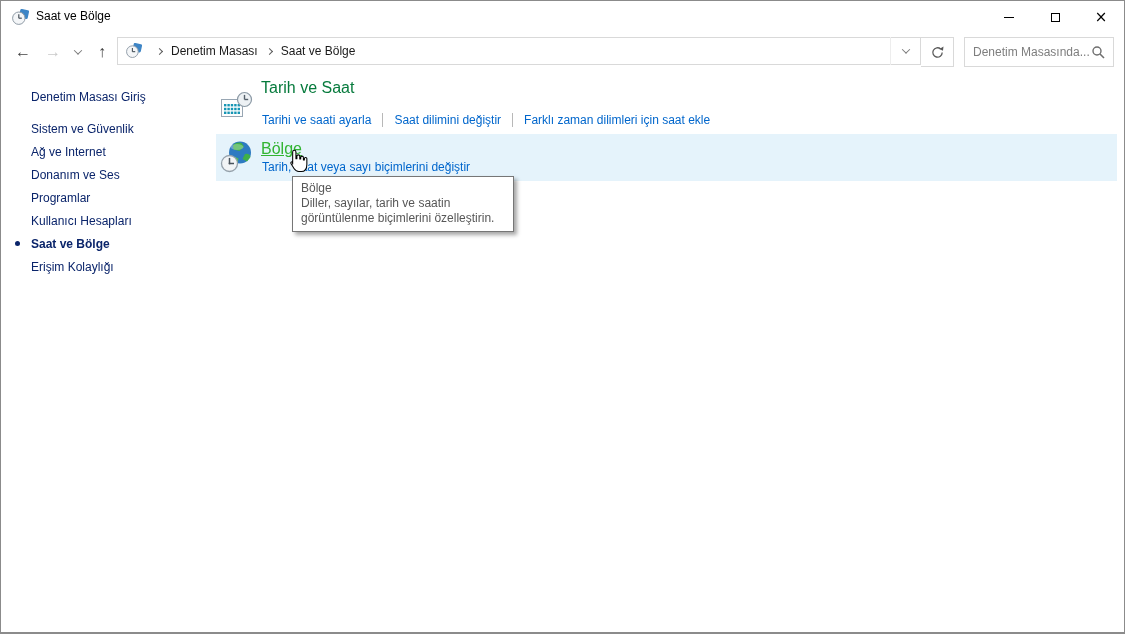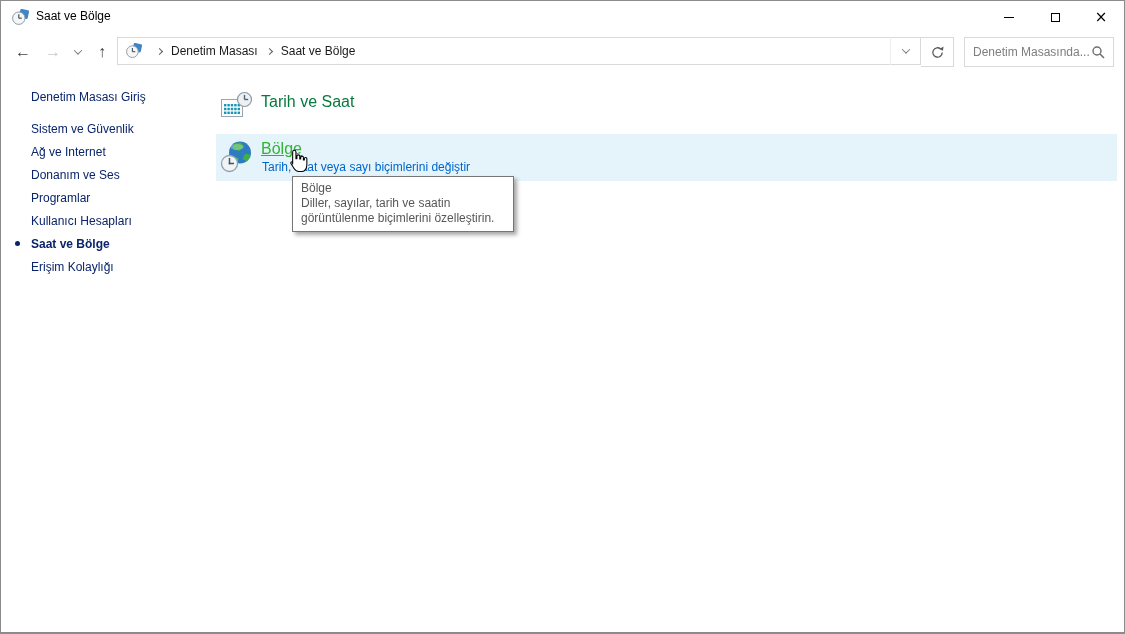--- a/index.html
+++ b/index.html
@@ -61,21 +61,21 @@
   .side-item { position:relative; height:23px; line-height:16px; font-size:12px; color:#0a246a; cursor:pointer; white-space:nowrap; }
   .side-item.home { height:16px; margin-bottom:16px; }
   .side-item.active { font-weight:bold; }
   .side-bullet { position:absolute; left:-16px; top:5px; width:5px; height:5px; border-radius:50%; background:#0a246a; }
 
   
   .section-icon { position:absolute; width:34px; height:34px; }
   .icon-1 { left:218px; top:89px; }
   .icon-2 { left:219px; top:139px; }
   .heading { position:absolute; font-size:16px; color:#067a3c; cursor:pointer; white-space:nowrap; }
-  .head-1 { left:260px; top:92px; }
+  .head-1 { left:260px; top:78px; }
   .head-2 { left:260px; top:139px; color:#32b432; text-decoration:underline; }
   .tasklinks { position:absolute; font-size:12px; color:#0066cc; white-space:nowrap; }
   .links-1 { left:261px; top:112px; }
   .links-2 { left:261px; top:159px; }
   .tasklink { cursor:pointer; }
   .tasklink + .tasklink { border-left:1px solid #b8b8b8; padding-left:11px; margin-left:11px; }
 
   .row-highlight { position:absolute; left:215px; top:133px; width:901px; height:47px; background:#e5f3fb; }
 
   
@@ -189,20 +189,23 @@
         <rect x="8.4" y="21.6" width="2.4" height="2.4"></rect>
         <rect x="11.8" y="21.6" width="2.4" height="2.4"></rect>
         <rect x="15.2" y="21.6" width="2.4" height="2.4"></rect>
         <rect x="18.6" y="21.6" width="2.4" height="2.4"></rect>
     </g>
     <circle cx="25.5" cy="9.5" r="7" fill="#edf1f4" stroke="#8b99a5" stroke-width="1.2"></circle>
     <line x1="25.5" y1="9.5" x2="25.5" y2="4.9" stroke="#55606a" stroke-width="1.4"></line>
     <line x1="25.5" y1="9.5" x2="29.2" y2="9.5" stroke="#55606a" stroke-width="1.4"></line>
   </svg>
   <div class="heading head-1">Tarih ve Saat</div>
+  <div class="tasklinks links-1">
+    <span class="tasklink">Tarihi ve saati ayarla</span><span class="tasklink">Saat dilimini değiştir</span><span class="tasklink">Farklı zaman dilimleri için saat ekle</span>
+  </div>
 
   <div class="row-highlight"></div>
   <svg class="section-icon icon-2" viewBox="0 0 34 34">
     <circle cx="20" cy="12.5" r="11" fill="#2e7bc1"></circle>
     <path d="M13 5 q4.5-3.5 8.5-2 l2.5 3.5 -4.5 4.5 -6-1.5 z" fill="#3faf49"></path>
     <path d="M25 14 q4.5-1 5.5 3 l-3.5 4.5 -4.5-2.5 z" fill="#3faf49"></path>
     <path d="M14 16.5 l4.5 2 -1 4.5 -4.5-2.5 z" fill="#52bd58"></path>
     <ellipse cx="17" cy="7" rx="6.5" ry="3" fill="rgba(255,255,255,0.28)"></ellipse>
     <circle cx="9.5" cy="23.5" r="8" fill="#f1f4f6" stroke="#95a1ab" stroke-width="1.3"></circle>
     <line x1="9.5" y1="23.5" x2="9.5" y2="17.9" stroke="#4a545c" stroke-width="1.5"></line>

